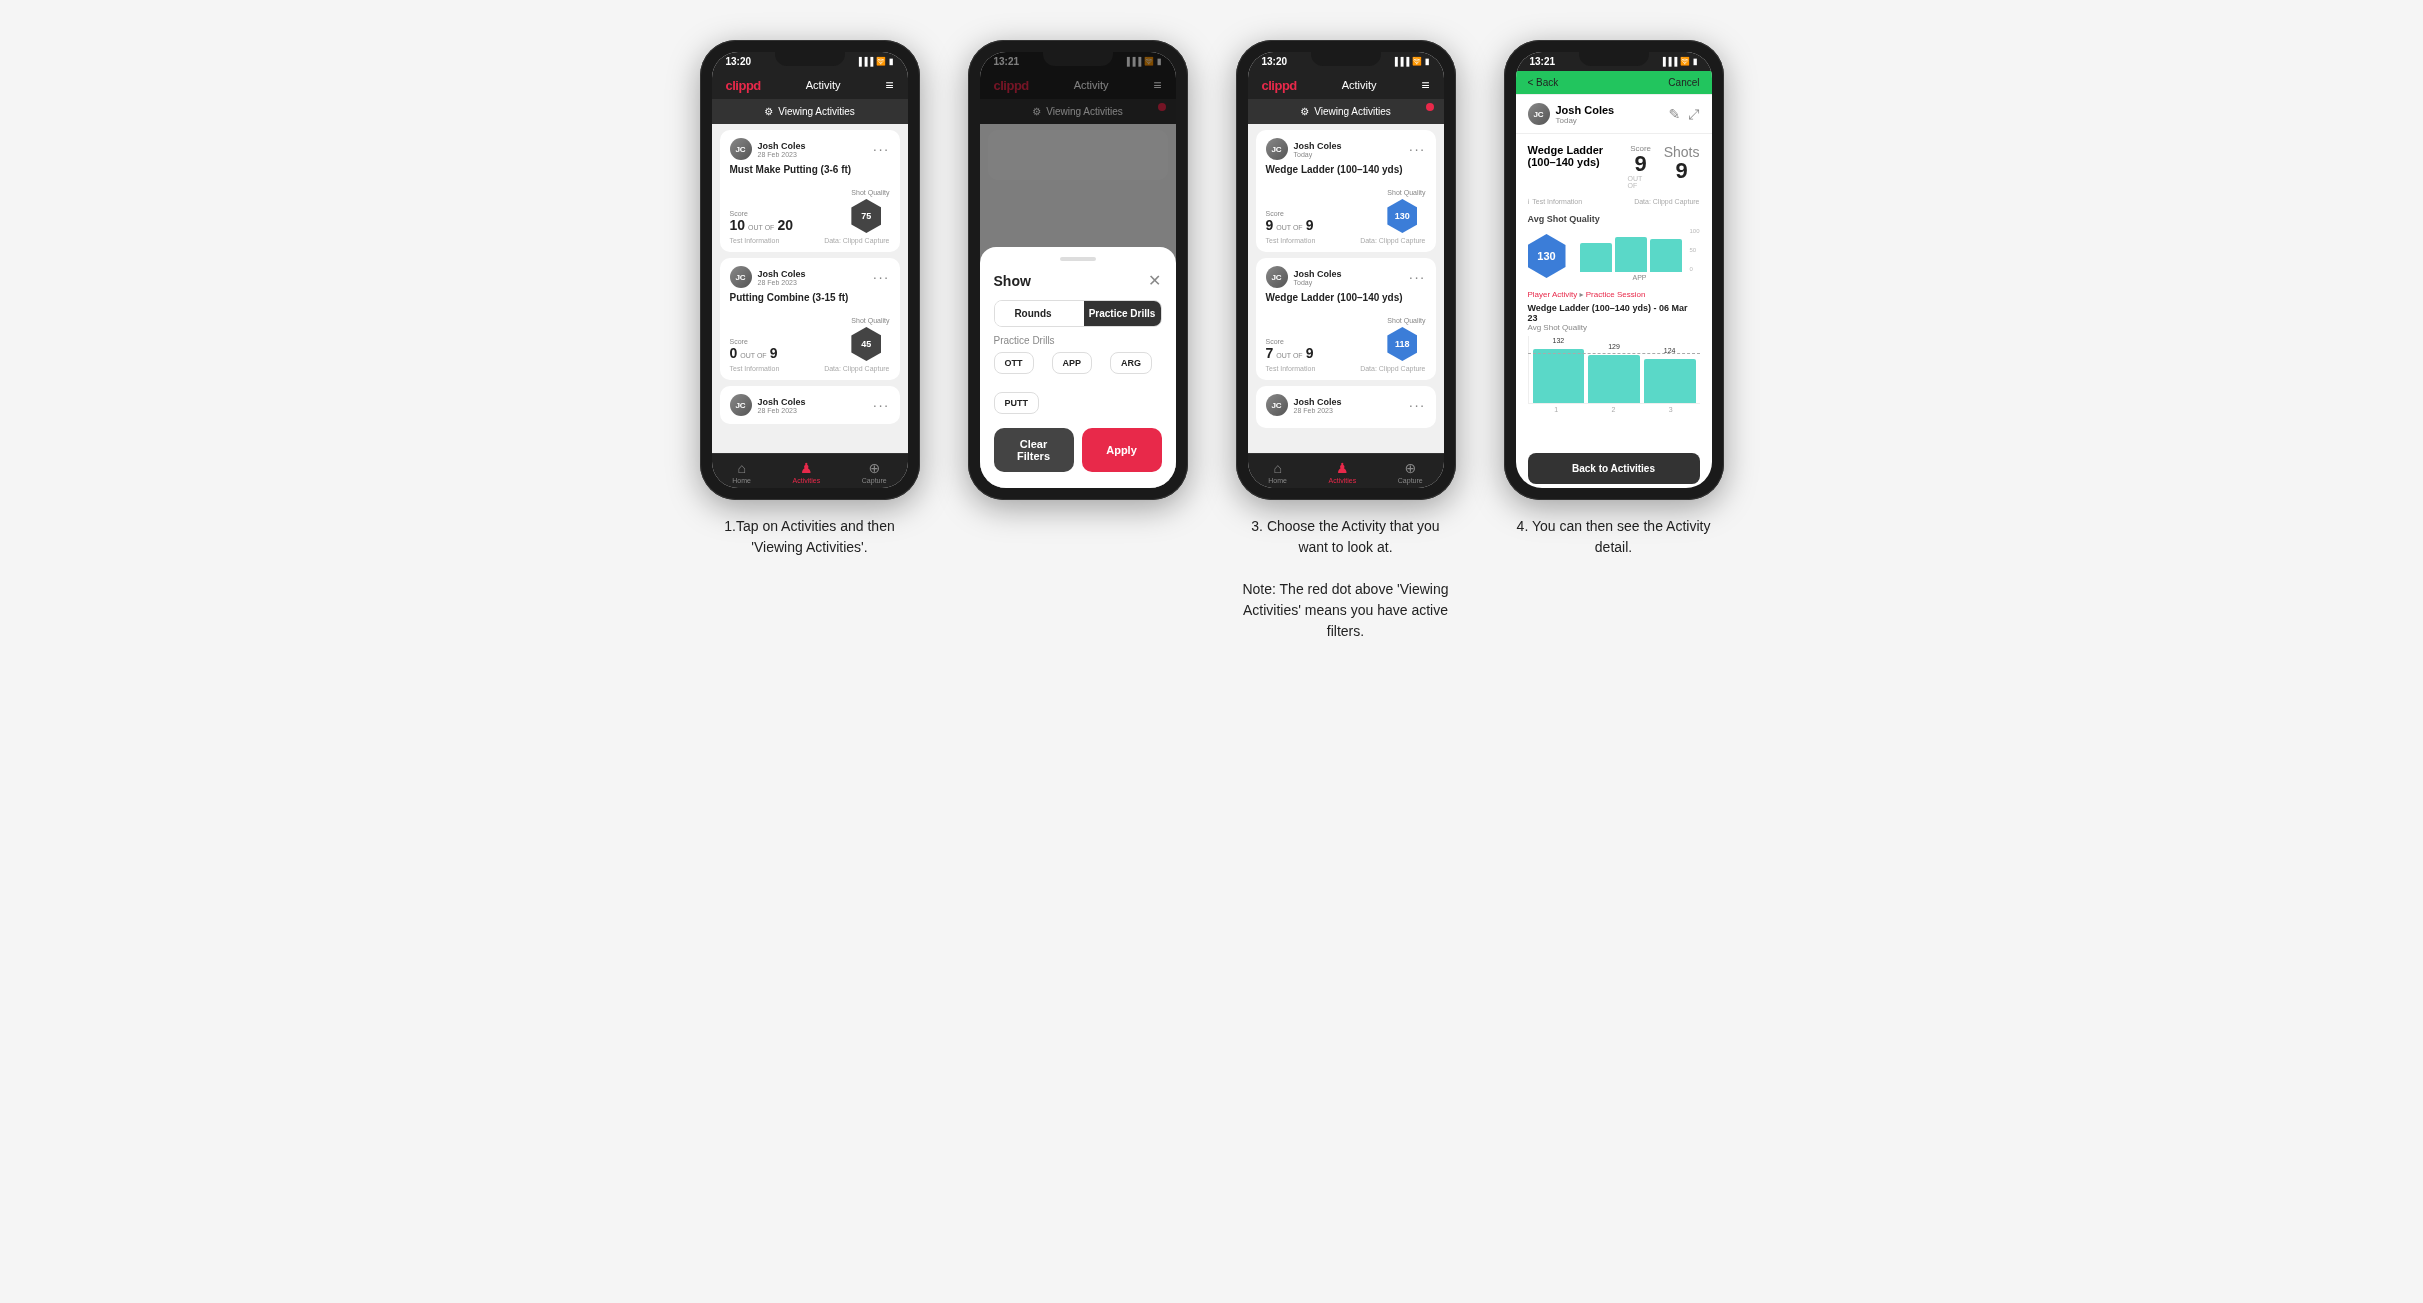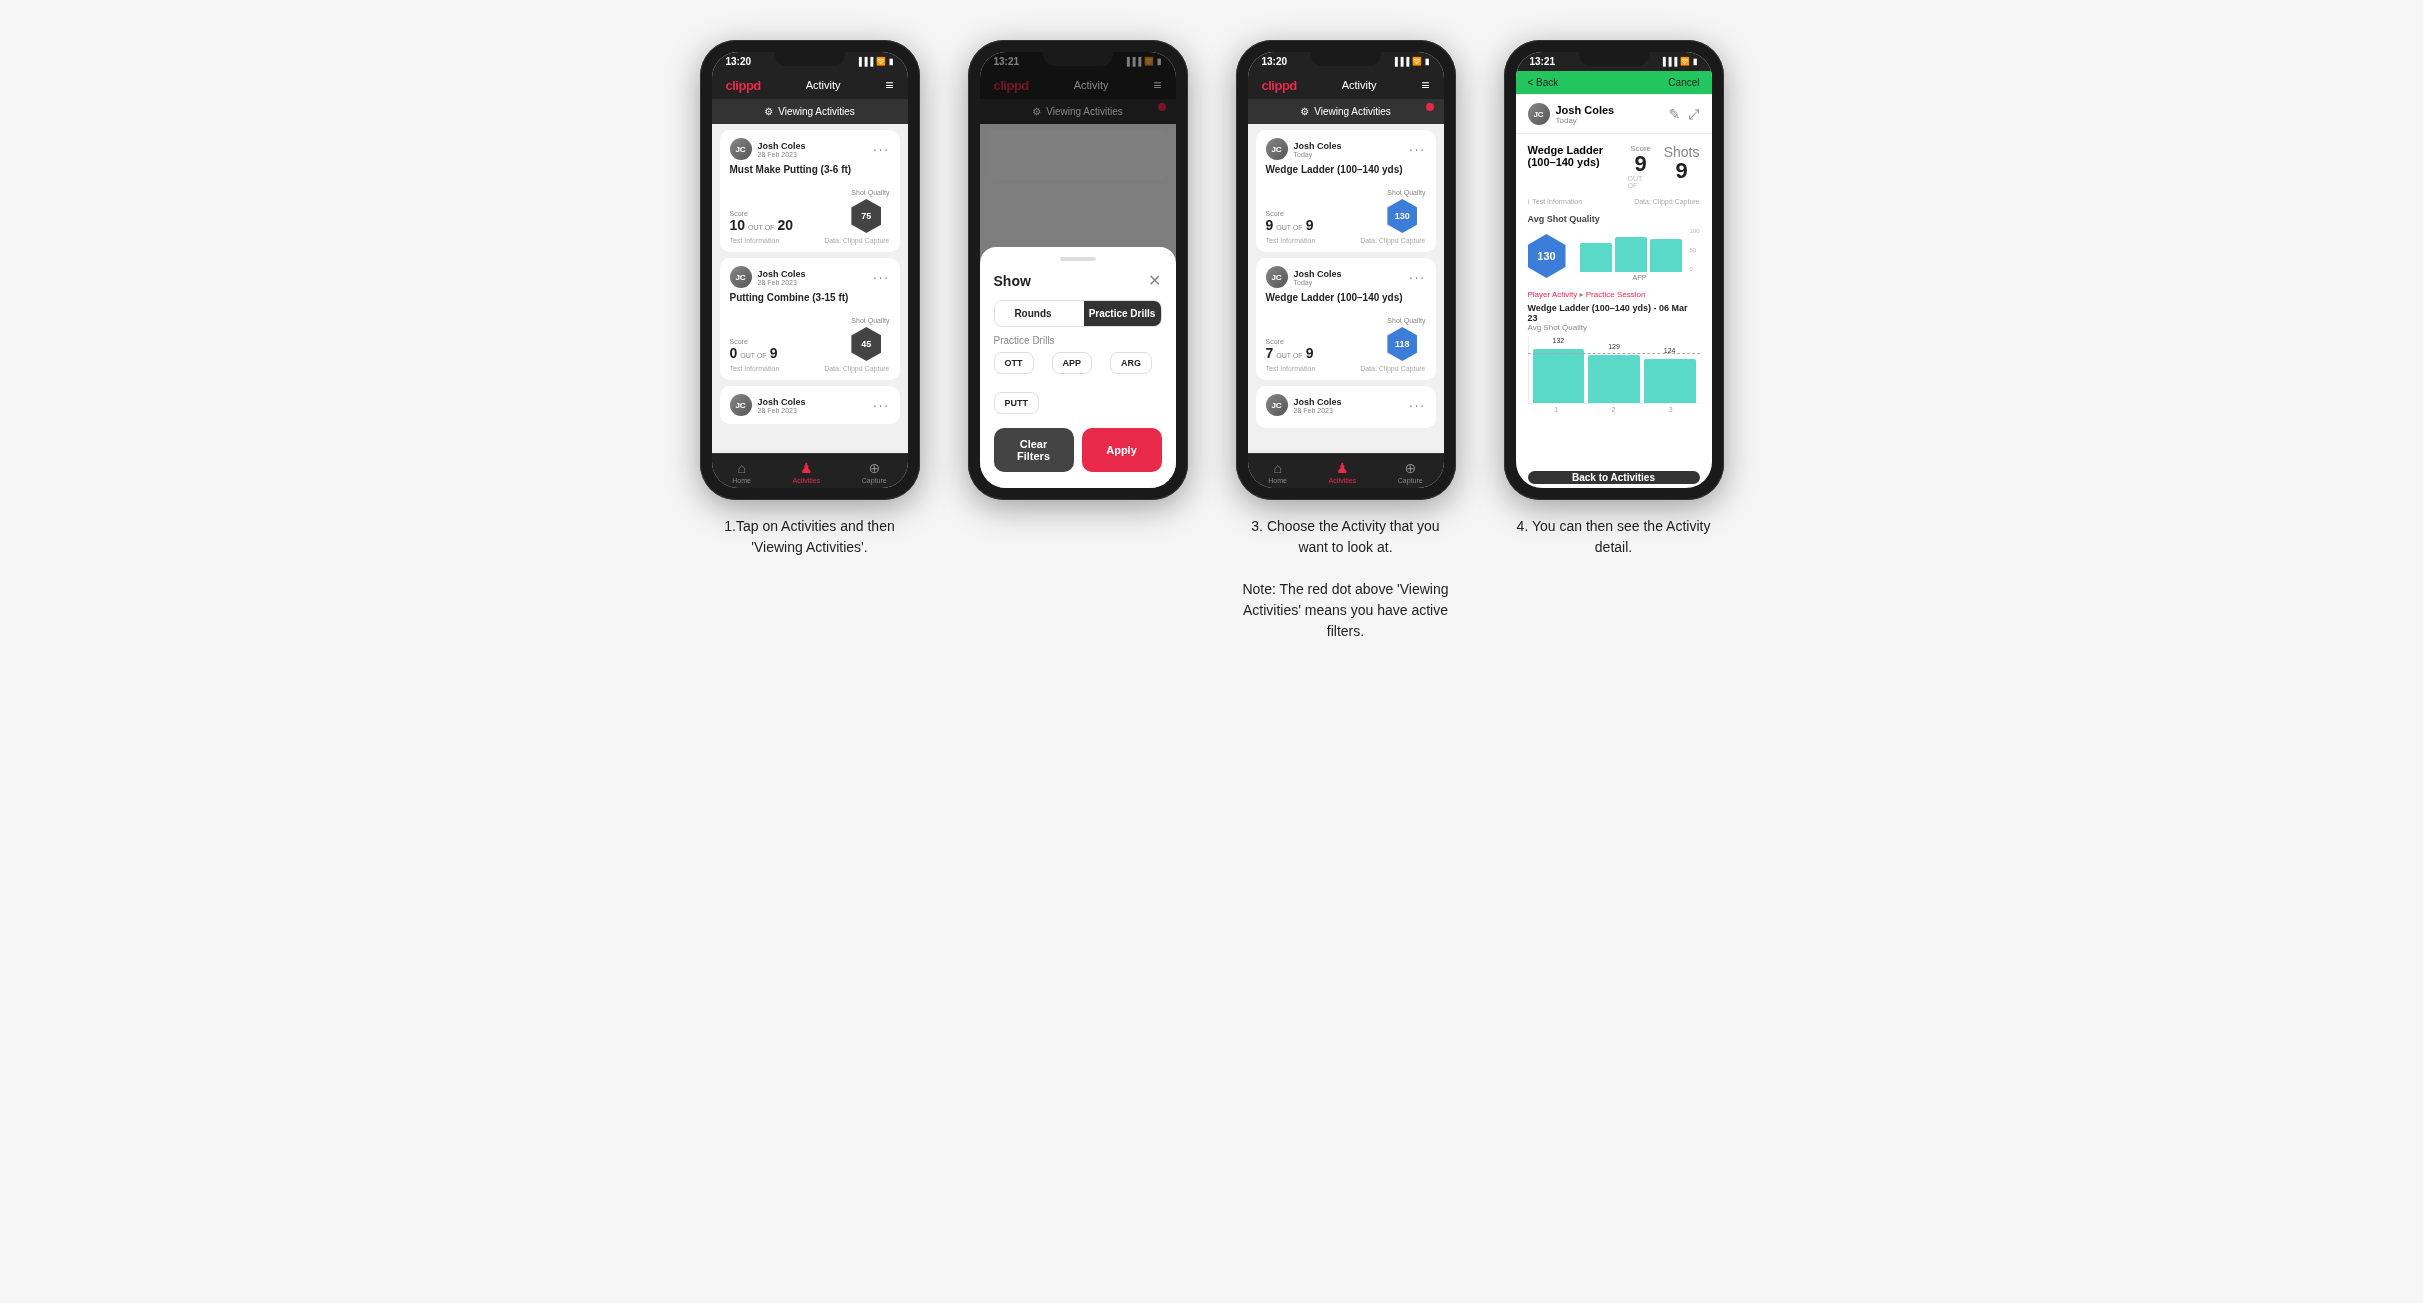--- a/index.html
+++ b/index.html
@@ -259,21 +259,21 @@
       clip-path: polygon(50% 0%, 100% 25%, 100% 75%, 50% 100%, 0% 75%, 0% 25%);
       background: #3b7dd8;
       display: flex; align-items: center; justify-content: center;
       color: #fff; font-size: 11px; font-weight: 800;
     }
     .detail-session-label { font-size: 8px; color: #888; margin-bottom: 4px; }
     .detail-session-label span { color: #e8294a; }
     .detail-drill-header { font-size: 9px; font-weight: 700; color: #222; margin-bottom: 0; }
     .back-to-activities {
       background: #333; color: #fff; font-size: 10px; font-weight: 700;
-      text-align: center; padding: 1px; border-radius: 8px; margin: 6px 12px 4px;
+      text-align: center; padding: 10px; border-radius: 8px; margin: 6px 12px 4px;
       cursor: pointer;
     }
     .avg-chart-wrapper { position: relative; }
   </style>
 </head>
 <body>
 
 <div class="phones-row">
 
   <div class="phone-col">

